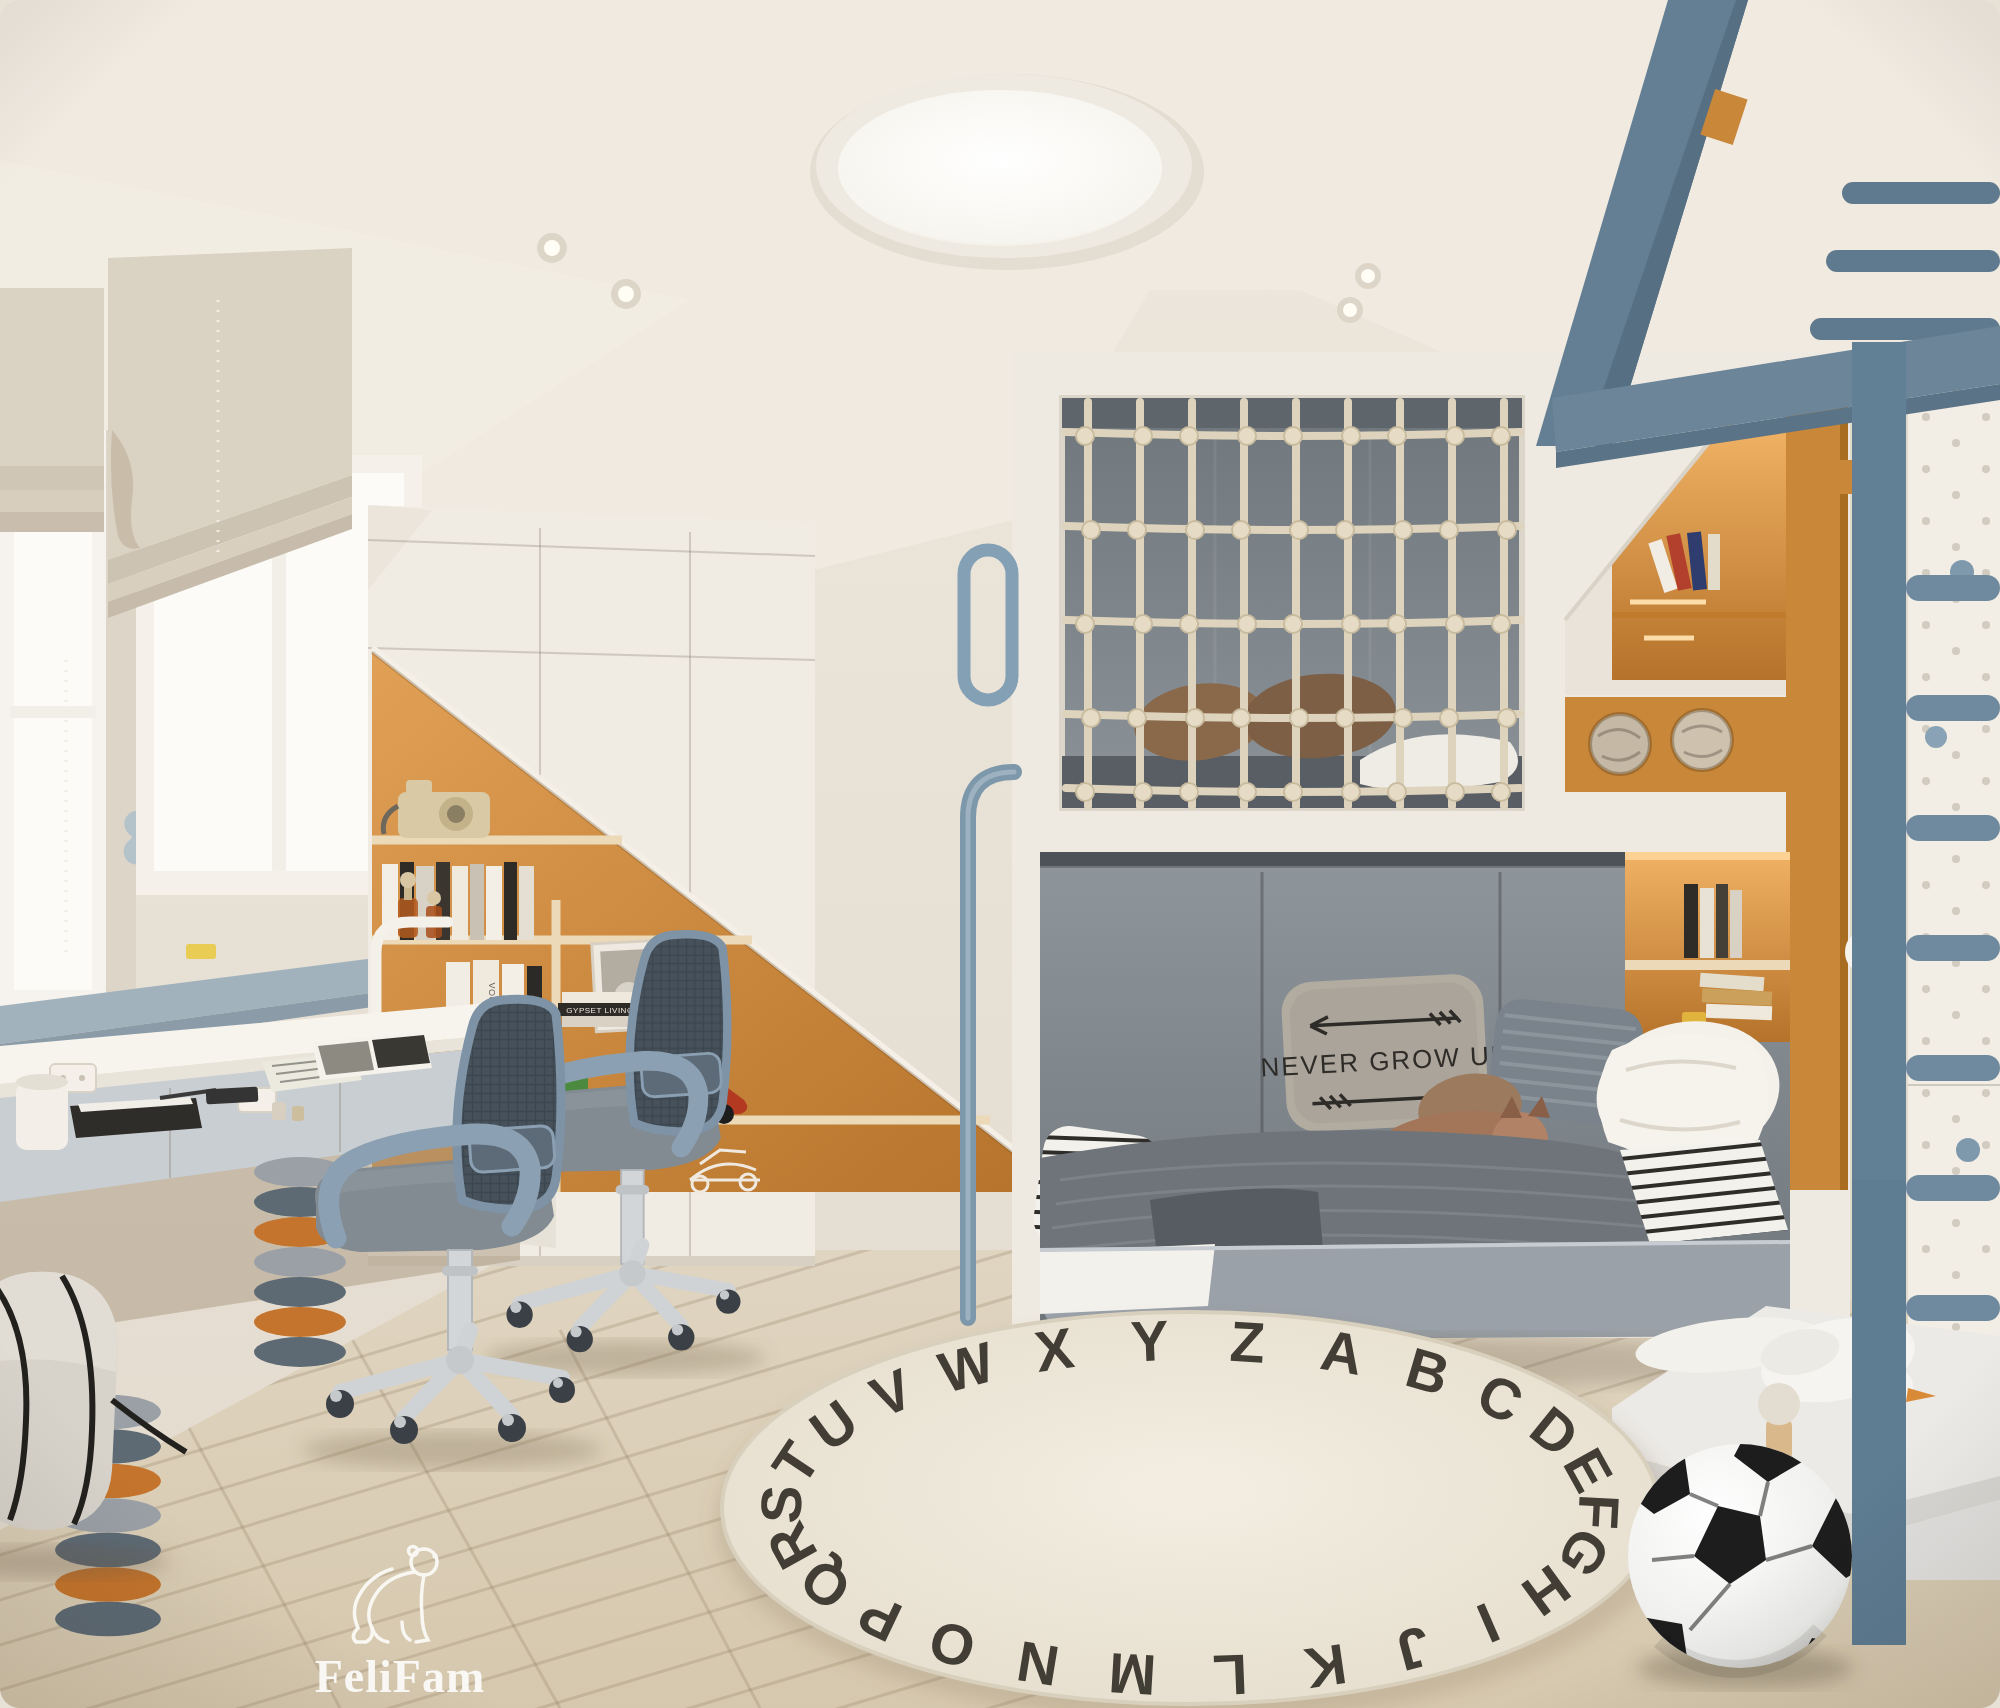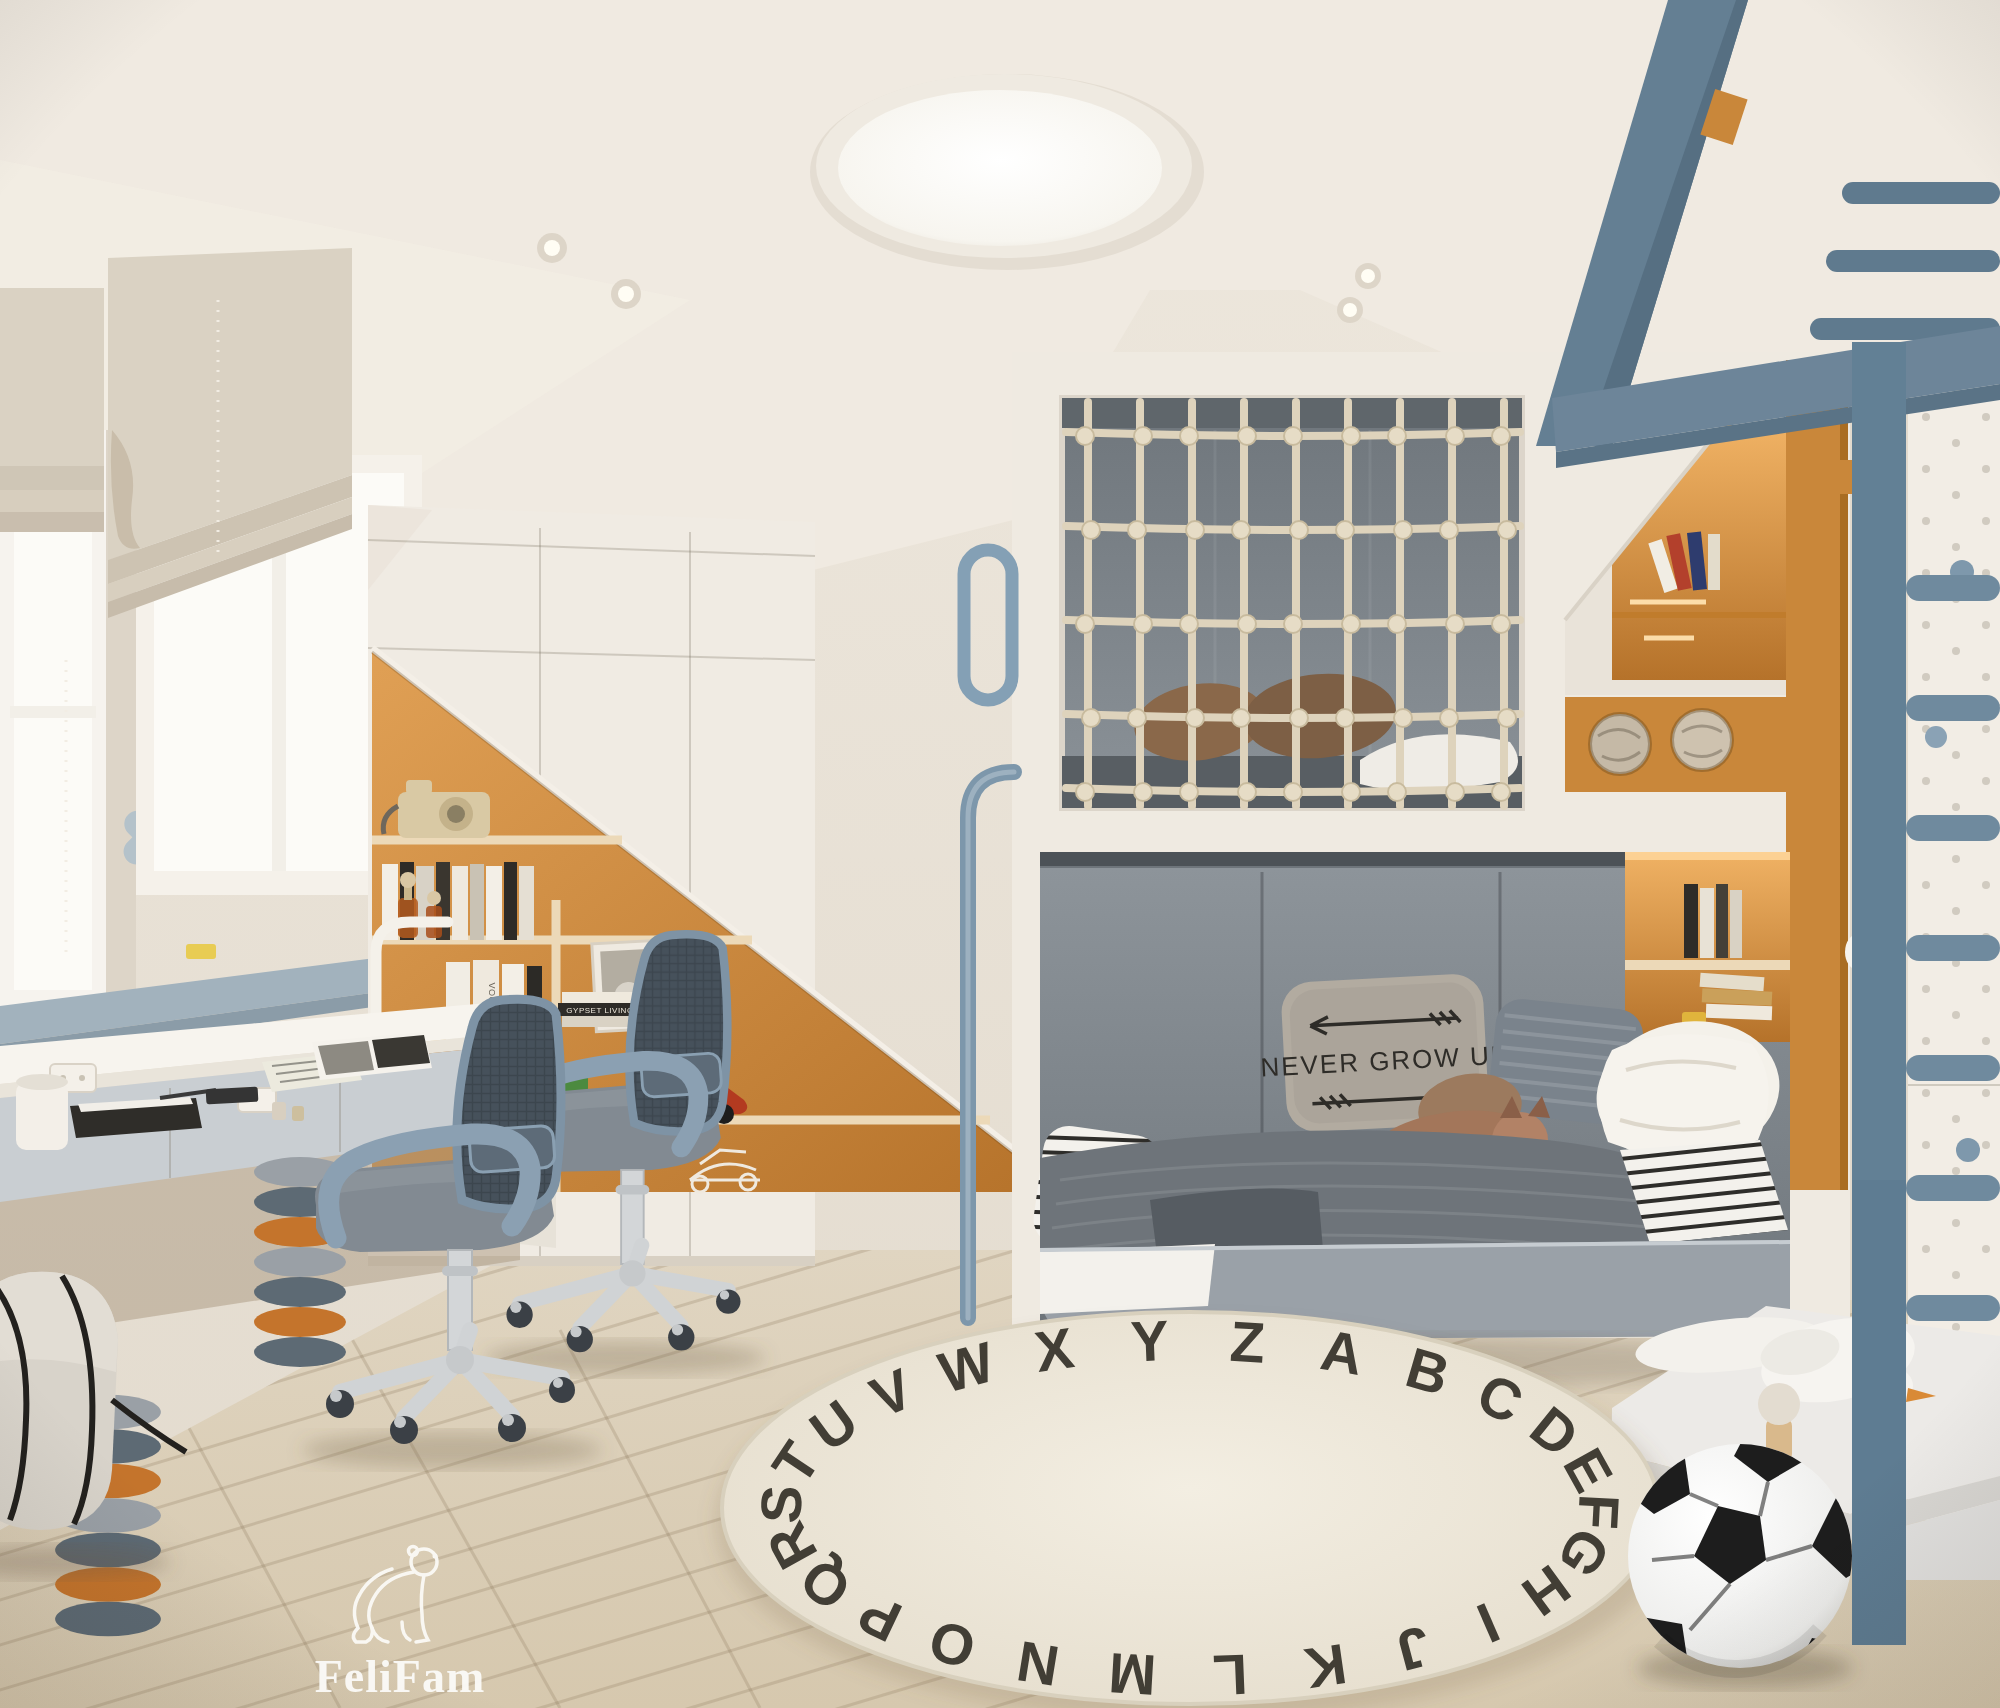--- a/index.html
+++ b/index.html
@@ -1,17 +1,17 @@
 <!DOCTYPE html>
 <html><head>
 <meta charset="utf-8">
 <style>
   html,body{margin:0;padding:0;background:#e8e1d6;}
   #stage{position:relative;width:2000px;height:1708px;overflow:hidden;
-         font-family:"Liberation Sans",sans-serif;}
+         font-family:"Liberation Sans",sans-serif;border-radius:20px;}
   svg{position:absolute;left:0;top:0;display:block;}
   .rug-letter{font-family:"Liberation Sans",sans-serif;font-size:57px;font-weight:600;
               fill:#2b2820;opacity:.88;text-anchor:middle;dominant-baseline:middle;}
   .rope{stroke:#ded3bc;stroke-width:8;stroke-linecap:round;fill:none;}
   .knot{fill:#e6dcc6;stroke:#c8bb9e;stroke-width:2;}
   .pillow-text{font-family:"Liberation Sans",sans-serif;font-size:26px;letter-spacing:2px;
                fill:#2e2c28;text-anchor:middle;}
   .brand-text{font-family:"Liberation Serif",serif;font-size:46px;font-weight:700;
               letter-spacing:1px;fill:#fbfaf7;text-anchor:middle;opacity:.96;}
   .spine-text{font-family:"Liberation Sans",sans-serif;font-size:8px;fill:#efe9dd;

